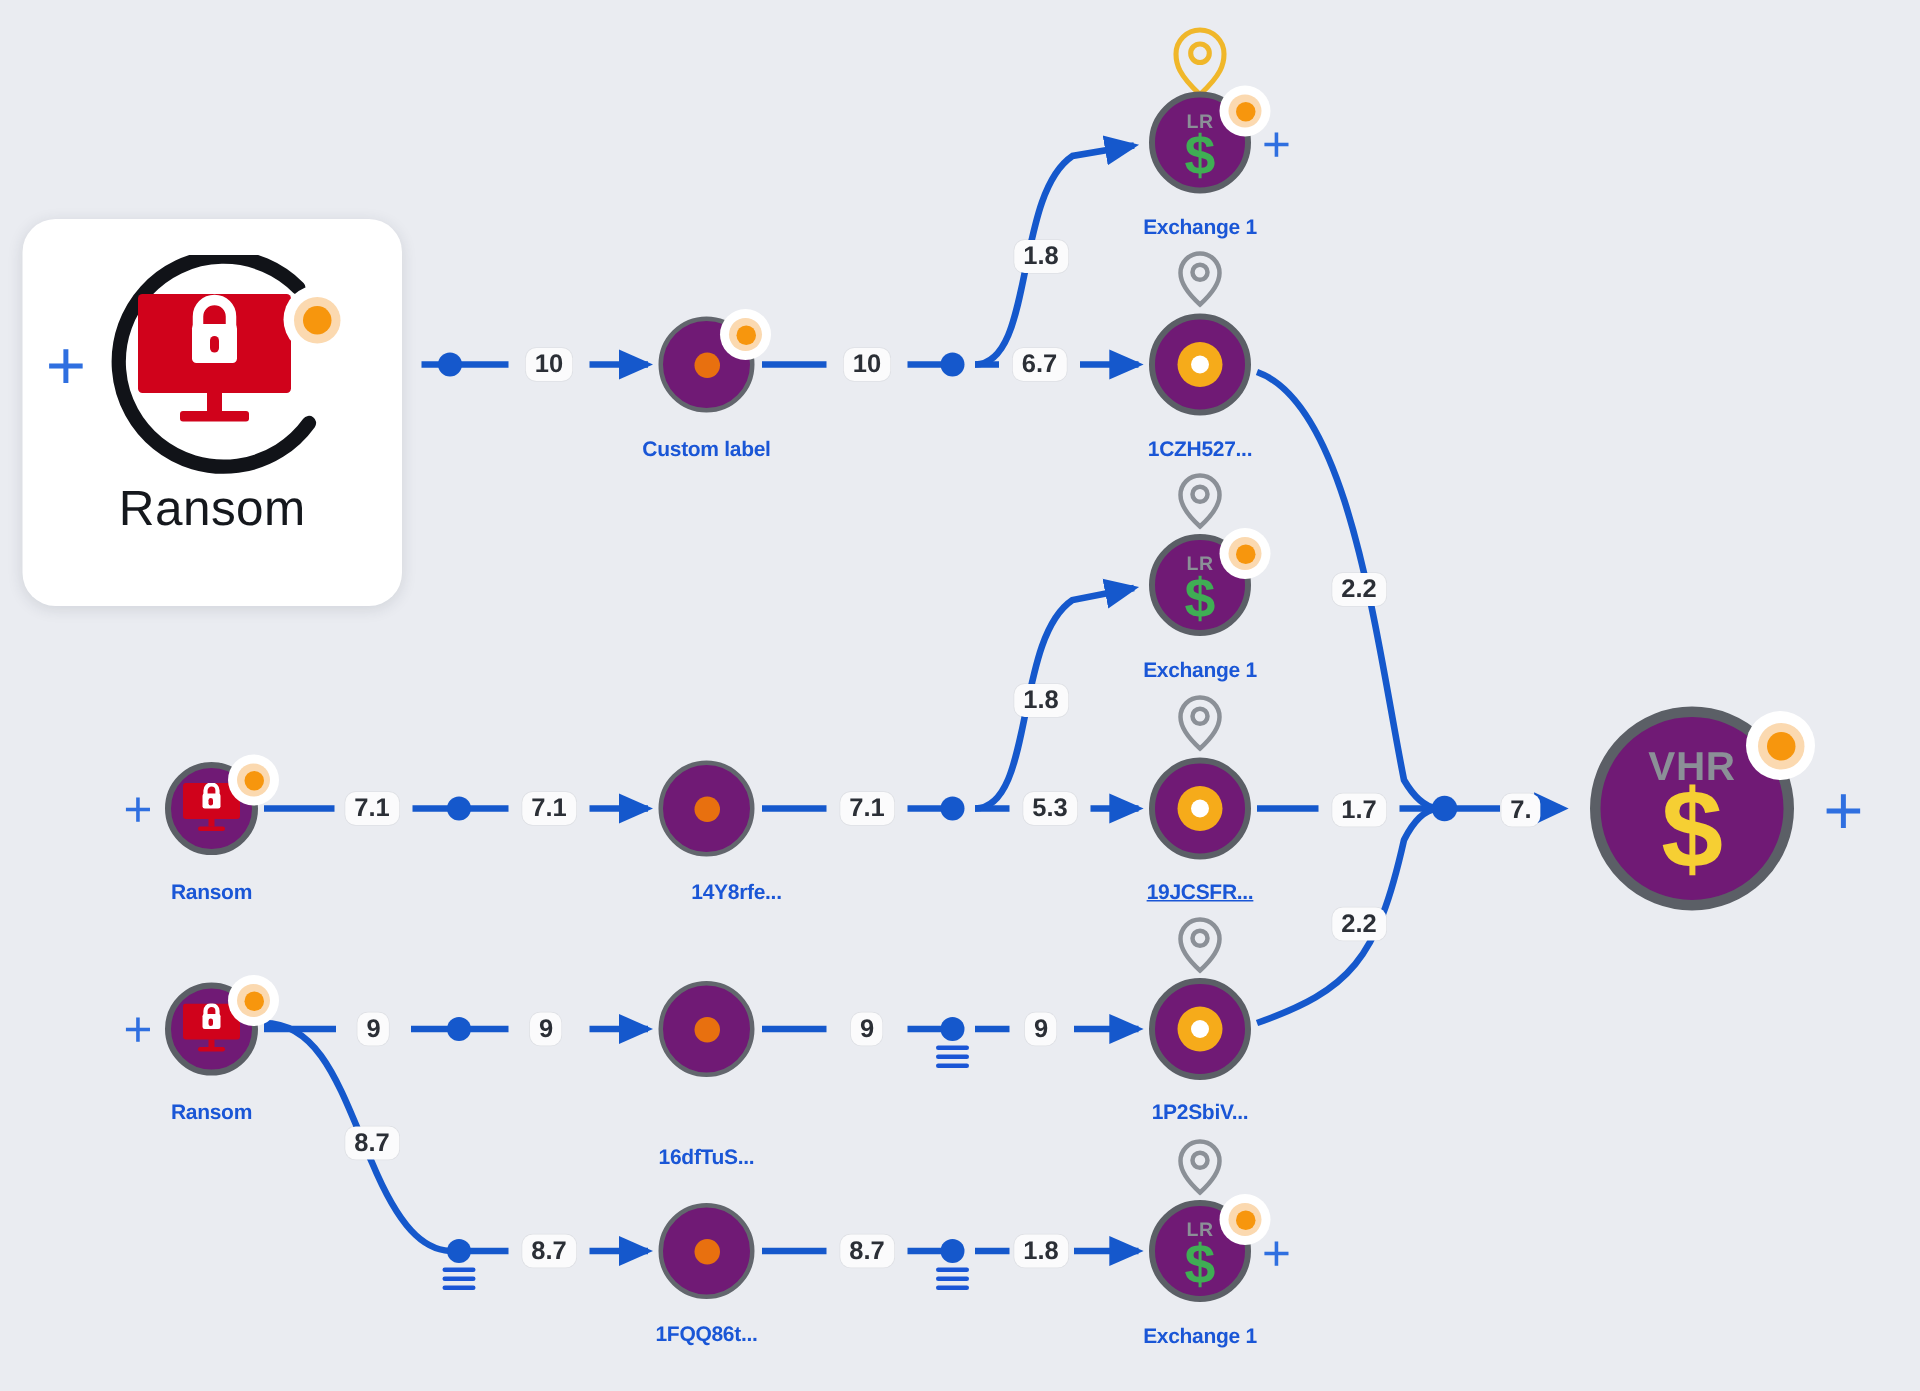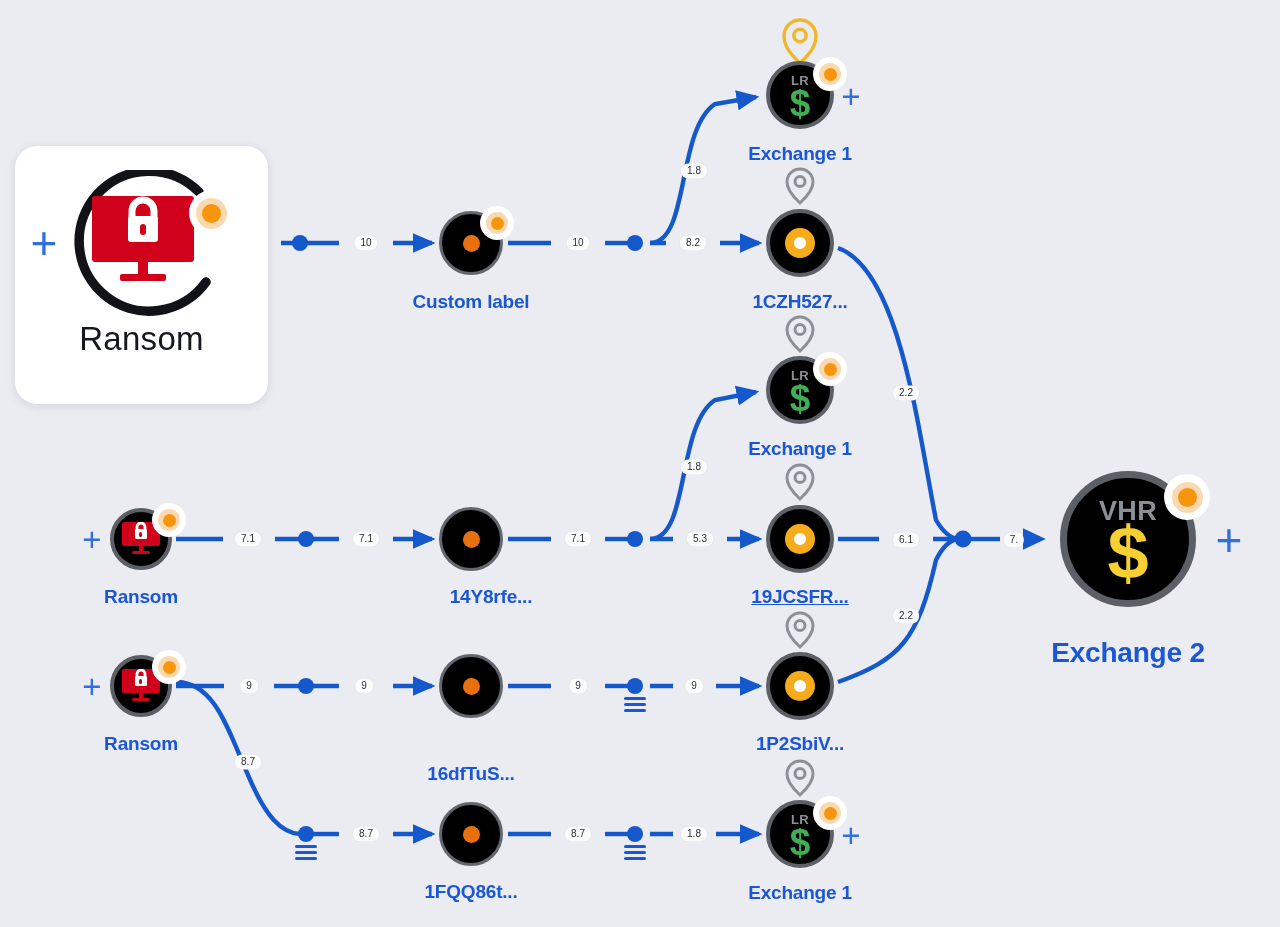--- a/index.html
+++ b/index.html
@@ -12,48 +12,48 @@
     position:relative;
   }
   #canvas{position:absolute;left:0;top:0;width:1280px;height:927px;}
   svg.layer{position:absolute;left:0;top:0;width:1280px;height:927px;overflow:visible;}
 
   
   .node-label{
     position:absolute;
     transform:translate(-50%,0);
     color:#1a56d6;
-    font-size:19px;
+    font-size:14px;
     font-weight:600;
     white-space:nowrap;
     letter-spacing:-0.2px;
   }
   .node-label.big{font-size:28px;font-weight:700;}
 
   
   .chip{
     position:absolute;
     transform:translate(-50%,-50%);
     background:#fbfbfc;
     color:#2b2f36;
-    font-size:10px;
-    font-weight:400;
+    font-size:17px;
+    font-weight:700;
     border-radius:7px;
     padding:2px 6px 3px 6px;
     line-height:1;
     white-space:nowrap;
     box-shadow:0 0 0 0.5px rgba(0,0,0,.05);
   }
 
   
   .gnode{
     position:absolute;
     transform:translate(-50%,-50%);
     border-radius:50%;
-    background:#000000;
+    background:#701a75;
     border:4px solid #5b5f66;
     box-sizing:border-box;
     display:flex;
     align-items:center;
     justify-content:center;
   }
   .gnode.thin{border-width:3.5px;border-color:#62666d;}
 
   
   .dot-solid{width:17px;height:17px;border-radius:50%;background:#e8700f;}
@@ -347,33 +347,32 @@
   </div>
   <div class="node-label" style="left:800px;top:882px;">Exchange 1</div>
 
   <div class="gnode" style="left:1128px;top:539px;width:136px;height:136px;border-width:7px;border-color:#5b5f66;">
     <div class="lr" style="font-size:27px;top:20px;left:50%;transform:translateX(-50%);">VHR</div>
     <div class="usd" style="font-size:74px;color:#f6cf33;top:38px;left:50%;transform:translateX(-50%);">$</div>
     <div class="badge lg" style="left:120px;top:19px;">
         <i></i>
       </div>
   </div>
-  <div class="node-label big" style="left:1128px;top:637px;">Exchange 2</div>
 
   <div class="chip" style="left:366px;top:243px;">10</div>
   <div class="chip" style="left:578px;top:243px;">10</div>
   <div class="chip" style="left:694px;top:171px;">1.8</div>
-  <div class="chip" style="left:693px;top:243px;">8.2</div>
+  <div class="chip" style="left:693px;top:243px;">6.7</div>
   <div class="chip" style="left:906px;top:393px;">2.2</div>
   <div class="chip" style="left:248px;top:539px;">7.1</div>
   <div class="chip" style="left:366px;top:539px;">7.1</div>
   <div class="chip" style="left:578px;top:539px;">7.1</div>
   <div class="chip" style="left:694px;top:467px;">1.8</div>
   <div class="chip" style="left:700px;top:539px;">5.3</div>
-  <div class="chip" style="left:906px;top:540px;">6.1</div>
+  <div class="chip" style="left:906px;top:540px;">1.7</div>
   <div class="chip" style="left:906px;top:616px;">2.2</div>
   <div class="chip" style="left:1014px;top:540px;">7.</div>
   <div class="chip" style="left:249px;top:686px;">9</div>
   <div class="chip" style="left:364px;top:686px;">9</div>
   <div class="chip" style="left:578px;top:686px;">9</div>
   <div class="chip" style="left:694px;top:686px;">9</div>
   <div class="chip" style="left:248px;top:762px;">8.7</div>
   <div class="chip" style="left:366px;top:834px;">8.7</div>
   <div class="chip" style="left:578px;top:834px;">8.7</div>
   <div class="chip" style="left:694px;top:834px;">1.8</div>

